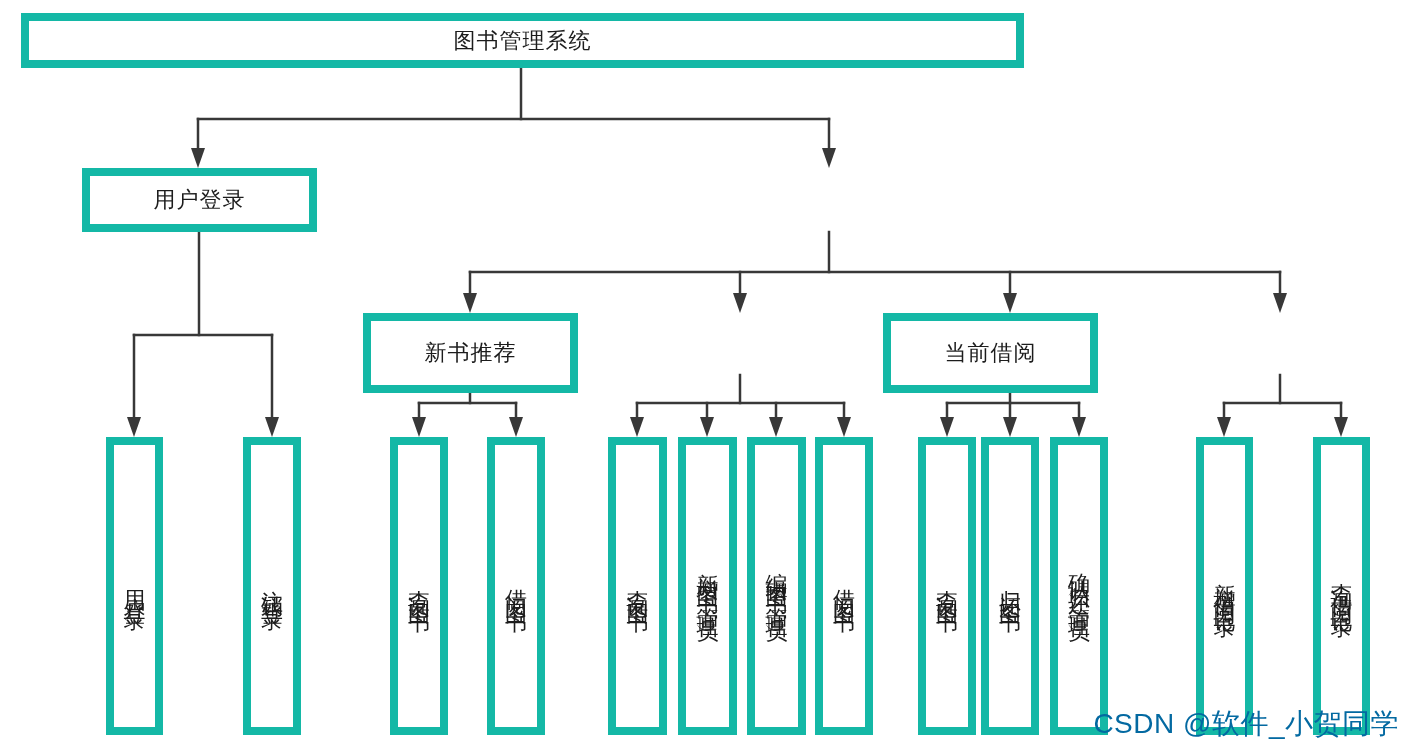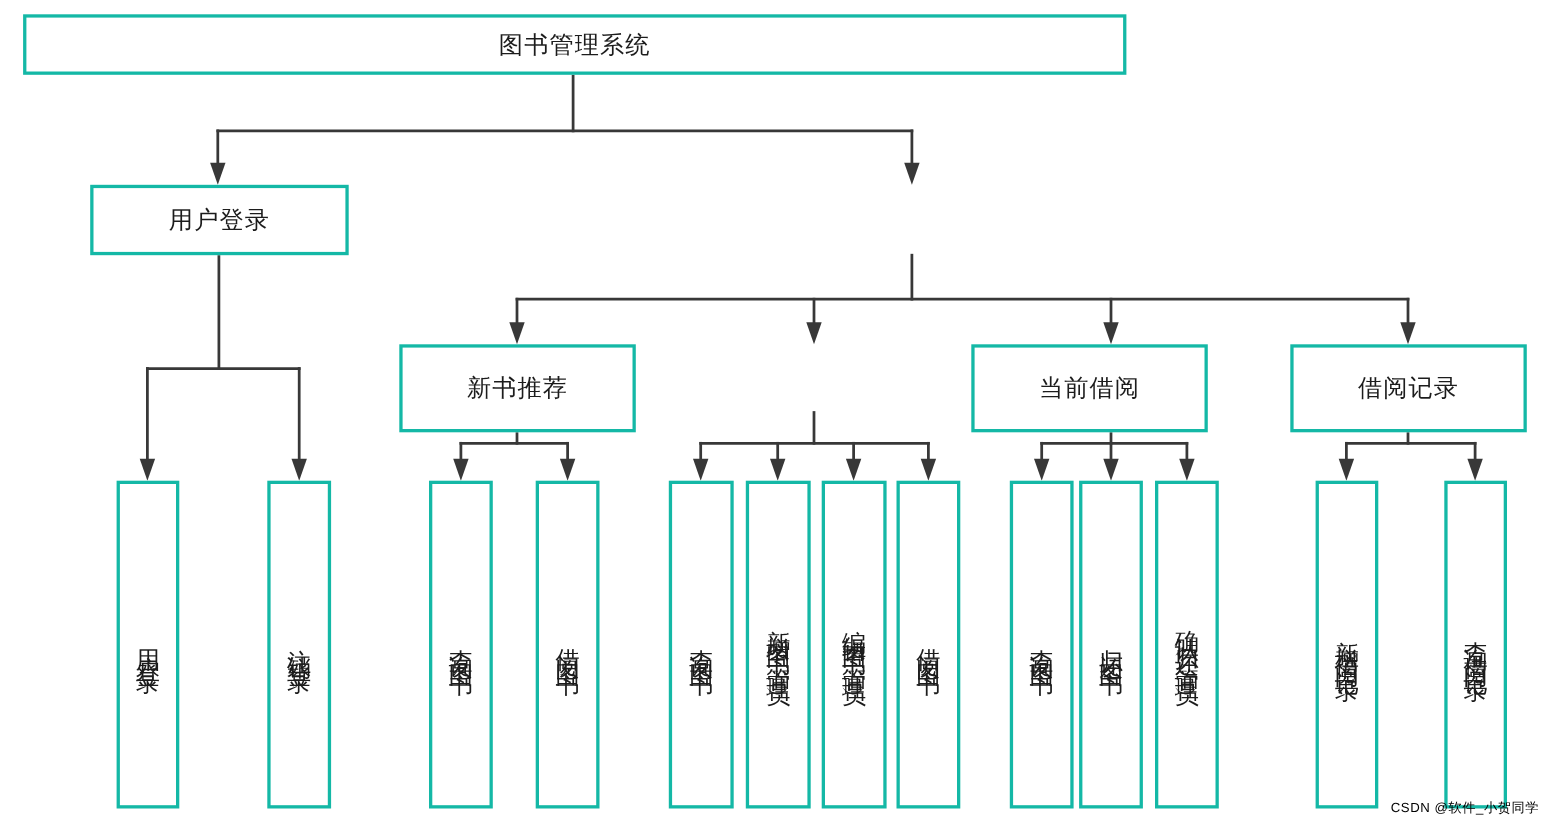--- a/index.html
+++ b/index.html
@@ -4,35 +4,35 @@
 <style>
   html,body{margin:0;padding:0;background:#ffffff;}
   .stage{
     position:relative;width:1405px;height:747px;background:#ffffff;overflow:hidden;
     font-family:"Liberation Sans",sans-serif;color:#1c1c1c;
   }
   .connectors{position:absolute;left:0;top:0;z-index:0;}
   .connectors line{stroke:#383838;stroke-width:2.5;stroke-linecap:square;}
   .connectors polygon{fill:#383838;}
   .node{
-    position:absolute;box-sizing:border-box;border:3px solid #14b8a6;background:#ffffff;
+    position:absolute;box-sizing:border-box;border:8px solid #14b8a6;background:#ffffff;
     display:flex;align-items:center;justify-content:center;z-index:1;
   }
   .hbox{font-size:22px;letter-spacing:1px;white-space:nowrap;}
   .hbox.root{left:21px;top:13px;width:1003px;height:55px;}
   .hbox.l2{top:168px;width:235px;height:64px;}
   .hbox.l3{top:313px;width:215px;height:80px;}
   .vbox{top:437px;height:298px;}
   .vtext{
     writing-mode:vertical-rl;text-orientation:mixed;
     font-size:22px;letter-spacing:7px;line-height:1;white-space:nowrap;
   }
   .watermark{
     position:absolute;right:6px;bottom:4px;z-index:2;
-    font-size:12px;color:#000000;letter-spacing:0.5px;white-space:nowrap;
+    font-size:28px;color:#0369a1;letter-spacing:0.5px;white-space:nowrap;
   }
 </style>
 </head>
 <body>
 
 <div class="stage">
 
   <svg class="connectors" width="1405" height="747" viewBox="0 0 1405 747" aria-hidden="true">
 
     <g>
@@ -116,23 +116,20 @@
   <div class="node hbox l2" style="left:82px;">
     <span>用户登录</span>
   </div>
 
   <div class="node hbox l3" style="left:363px;">
     <span>新书推荐</span>
   </div>
   <div class="node hbox l3" style="left:883px;">
     <span>当前借阅</span>
   </div>
-  <div class="node hbox l3" style="left:1173px;">
-    <span>借阅记录</span>
-  </div>
 
   <div class="node vbox" style="left:106px;width:57px;">
     <span class="vtext">用户登录</span>
   </div>
   <div class="node vbox" style="left:243px;width:58px;">
     <span class="vtext">注销登录</span>
   </div>
 
   <div class="node vbox" style="left:390px;width:58px;">
     <span class="vtext">查询图书</span>

